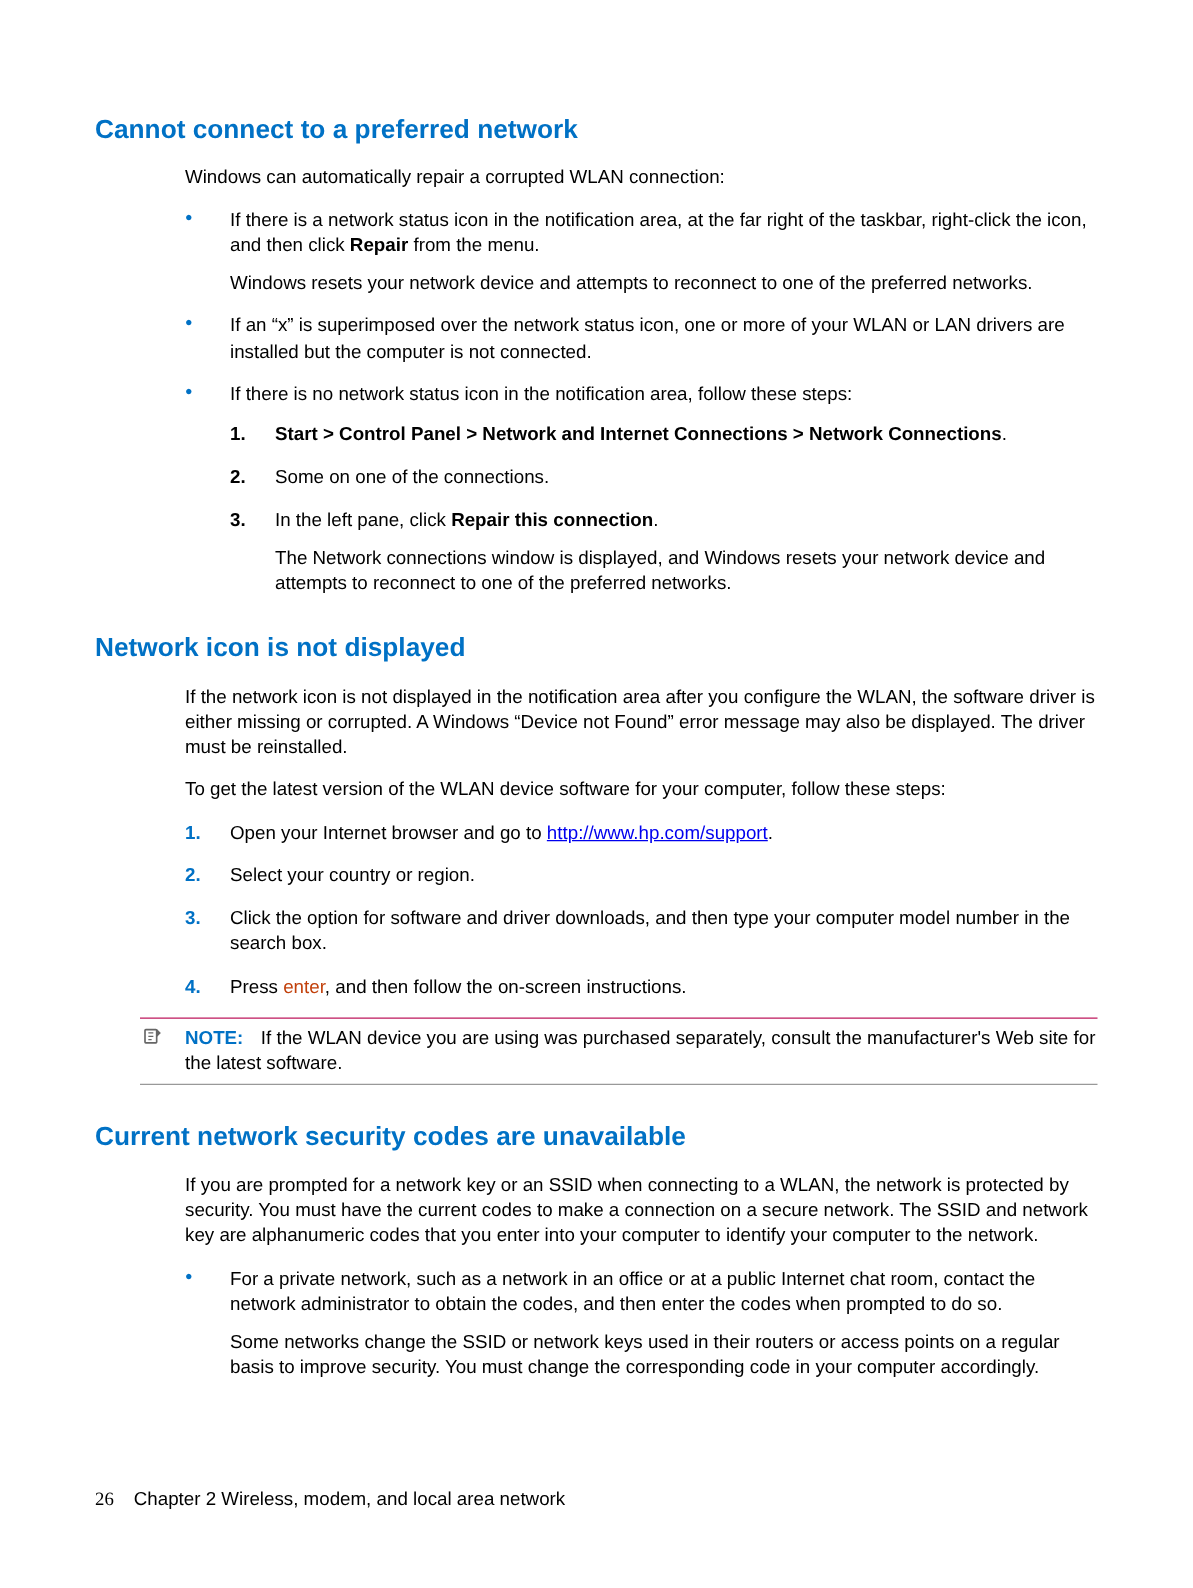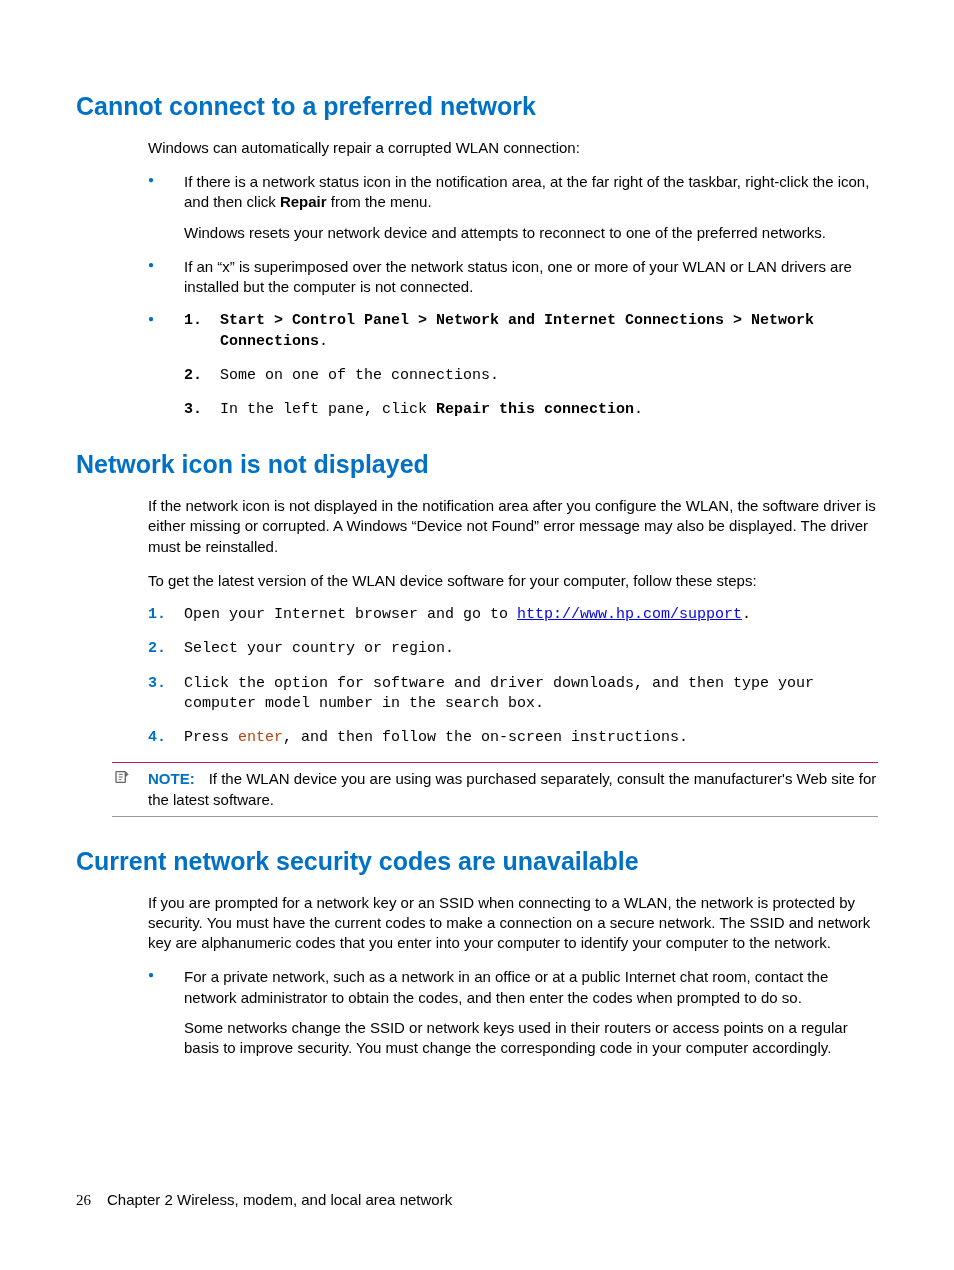--- a/index.html
+++ b/index.html
@@ -13,21 +13,21 @@
   }
   .page {
     width: 954px;
     height: 1270px;
     padding: 90px 76px 60px 76px;
     box-sizing: border-box;
     position: relative;
   }
   h2.section {
     color: #0071c5;
-    font-size: 25px;
+    font-size: 21px;
     font-weight: bold;
     margin: 28px 0 14px 0;
   }
   h2.section:first-child { margin-top: 0; }
   .body-indent { margin-left: 72px; }
   p { margin: 8px 0 14px 0; }
   ul.bullets { list-style: none; padding: 0; margin: 0; }
   ul.bullets > li { position: relative; padding-left: 36px; margin: 8px 0 14px 0; }
   ul.bullets > li::before {
     content: "●";
@@ -37,21 +37,20 @@
     top: 1px;
     font-size: 10px;
   }
   .sub-indent { margin-top: 10px; }
   ol.numbered { list-style: none; padding: 0; margin: 0; counter-reset: step; }
   ol.numbered > li {
     position: relative;
     padding-left: 36px;
     margin: 8px 0 14px 0;
     counter-increment: step;
-    font-family: Liberation Mono, monospace;
   }
   ol.numbered > li::before {
     content: counter(step) ".";
     position: absolute;
     left: 0;
     top: 0;
     color: #0071c5;
     font-weight: bold;
   }
   ol.numbered.black > li::before { color: #000; font-weight: bold; }
@@ -92,25 +91,27 @@
   <h2 class="section">Cannot connect to a preferred network</h2>
   <div class="body-indent">
     <p>Windows can automatically repair a corrupted WLAN connection:</p>
     <ul class="bullets">
       <li>
         <span>If there is a network status icon in the notification area, at the far right of the taskbar, right-click the icon, and then click </span><b>Repair</b><span> from the menu.</span>
         <p class="sub-indent">Windows resets your network device and attempts to reconnect to one of the preferred networks.</p>
       </li>
       <li>If an “x” is superimposed over the network status icon, one or more of your WLAN or LAN drivers are installed but the computer is not connected.</li>
       <li>
+        <span>If there is no network status icon in the notification area, follow these steps:</span>
         <ol class="numbered black nested" style="margin-top:12px;">
           <li><b>Start &gt; Control Panel &gt; Network and Internet Connections &gt; Network Connections</b><span>.</span></li>
           <li>Some on one of the connections.</li>
           <li>
             <span>In the left pane, click </span><b>Repair this connection</b><span>.</span>
+            <p class="sub-indent">The Network connections window is displayed, and Windows resets your network device and attempts to reconnect to one of the preferred networks.</p>
           </li>
         </ol>
       </li>
     </ul>
   </div>
 
   <h2 class="section">Network icon is not displayed</h2>
   <div class="body-indent">
     <p>If the network icon is not displayed in the notification area after you configure the WLAN, the software driver is either missing or corrupted. A Windows “Device not Found” error message may also be displayed. The driver must be reinstalled.</p>
     <p>To get the latest version of the WLAN device software for your computer, follow these steps:</p>

